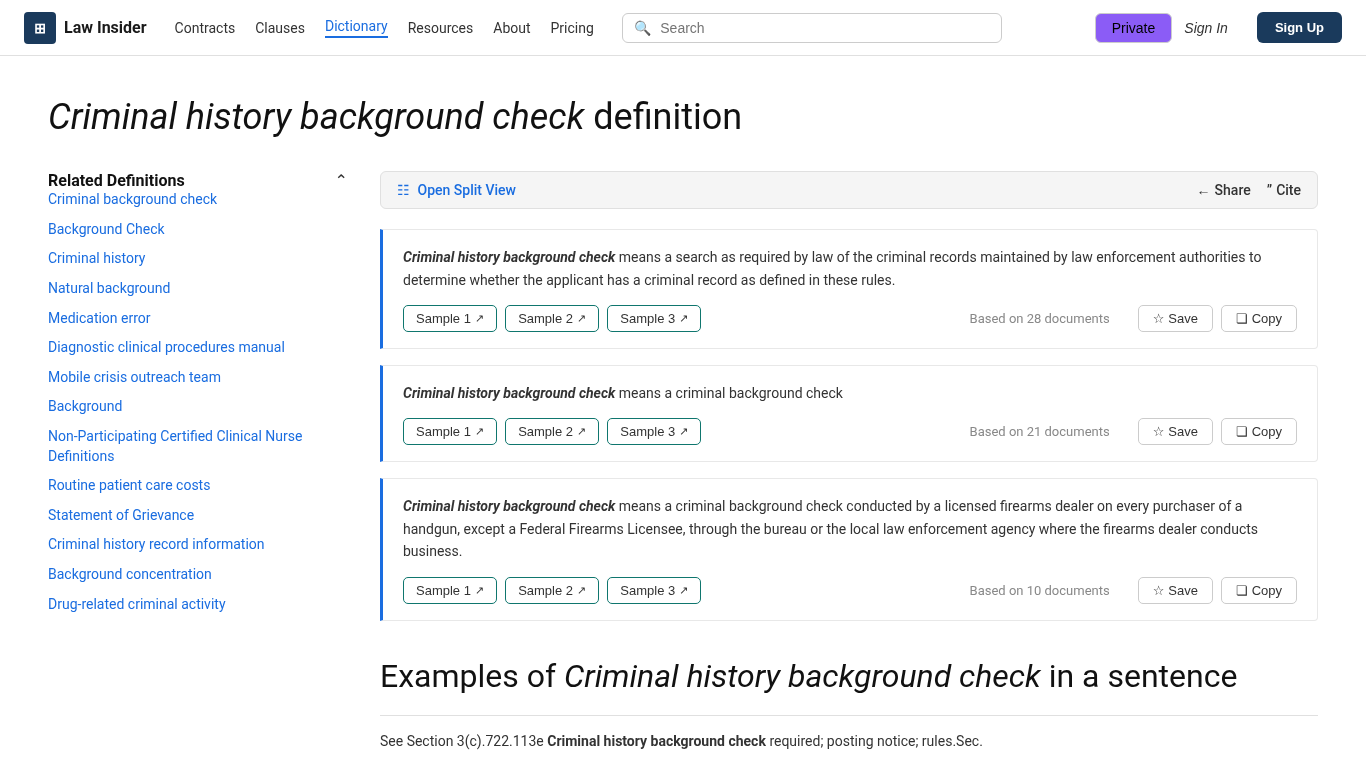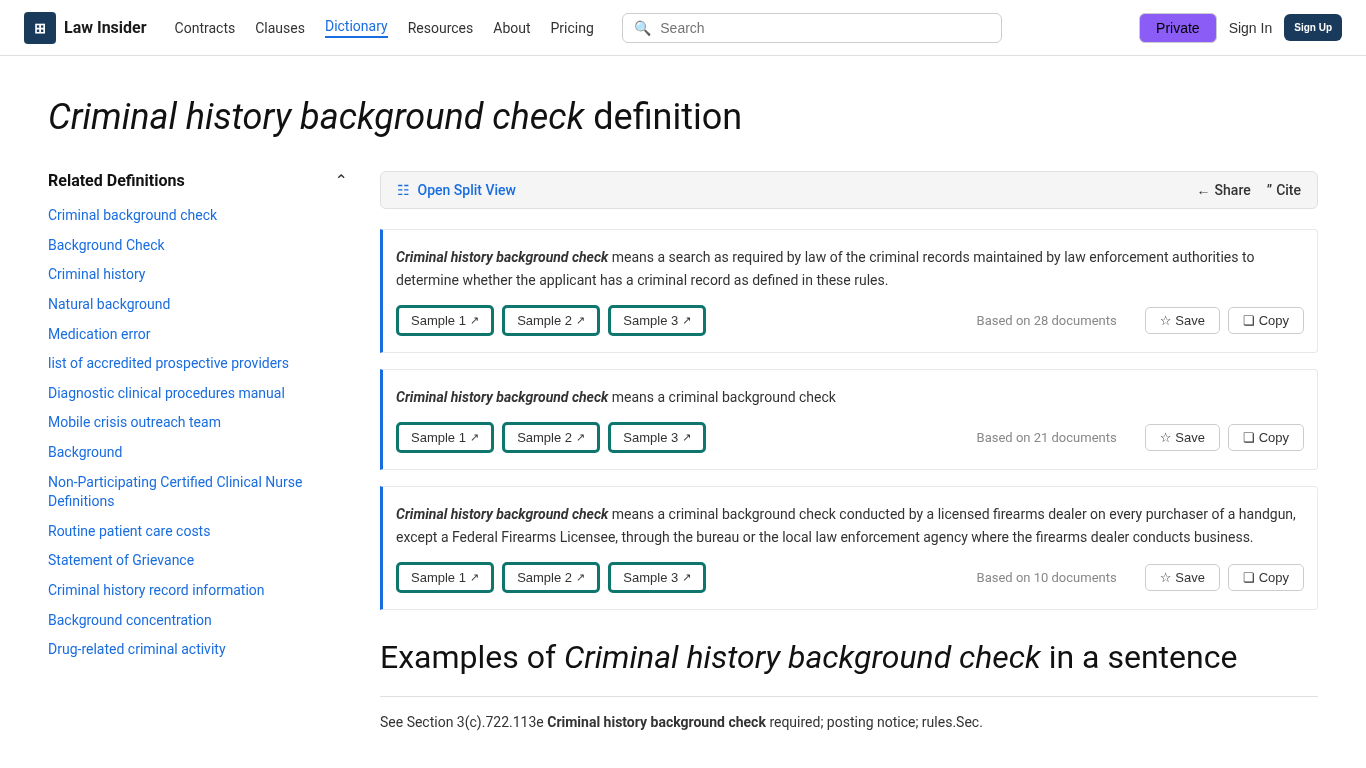--- a/index.html
+++ b/index.html
@@ -14,34 +14,34 @@
     .nav-logo { display: flex; align-items: center; gap: 8px; margin-right: 28px; text-decoration: none; color: #1a1a1a; font-weight: 700; font-size: 16px; }
     .nav-logo-icon { width: 32px; height: 32px; background: #1a3a5c; border-radius: 4px; display: flex; align-items: center; justify-content: center; color: #fff; font-size: 14px; }
     .nav-links { display: flex; align-items: center; gap: 20px; margin-right: 28px; }
     .nav-link { text-decoration: none; color: #333; font-size: 14px; }
     .nav-link.active { color: #1a6de0; border-bottom: 2px solid #1a6de0; padding-bottom: 2px; }
     .nav-search { flex: 1; max-width: 380px; display: flex; align-items: center; border: 1px solid #ccc; border-radius: 6px; padding: 6px 12px; gap: 8px; }
     .nav-search input { border: none; outline: none; font-size: 14px; width: 100%; }
     .nav-search-icon { color: #888; font-size: 14px; }
     .nav-actions { display: flex; align-items: center; gap: 12px; margin-left: auto; }
     .btn-private { border: 1px solid #ccc; background: #8b5cf6; padding: 6px 16px; border-radius: 6px; cursor: pointer; font-size: 14px; }
-    .btn-signin { background: none; border: none; cursor: pointer; font-size: 14px; color: #333; }
-    .btn-signup { background: #1a3a5c; color: #fff; border: none; padding: 8px 10px; border-radius: 6px; cursor: pointer; font-size: 10px; font-weight: 600; }
+    .btn-signin { background: none; border: none; cursor: pointer; font-size: 14px; color: #333; font-style: italic; }
+    .btn-signup { background: #1a3a5c; color: #fff; border: none; padding: 8px 18px; border-radius: 6px; cursor: pointer; font-size: 13px; font-weight: 600; margin-left: 17px; }
 
     
     .page { display: flex; flex-direction: column; padding: 40px 48px; }
     .page-title { font-size: 36px; font-weight: 400; margin-bottom: 32px; color: #111; line-height: 1.2; }
     .page-title em { font-style: italic; font-weight: 400; }
 
     
     .main-layout { display: flex; gap: 32px; }
 
     
     .sidebar { width: 300px; flex-shrink: 0; }
-    .sidebar-header { display: flex; align-items: flex-end; justify-content: space-between; margin-bottom: 16px; }
+    .sidebar-header { display: flex; align-items: flex-end; justify-content: space-between; }
     .sidebar-title { font-size: 16px; font-weight: 700; color: #111; }
     .sidebar-toggle { background: none; border: none; cursor: pointer; color: #333; font-size: 16px; }
     .sidebar-list { list-style: none; }
     .sidebar-list li { margin-bottom: 10px; }
     .sidebar-list a { text-decoration: none; color: #1a6de0; font-size: 14px; line-height: 1.4; }
 
     
     .content { flex: 1; }
 
     
@@ -49,42 +49,42 @@
       display: flex; align-items: center; justify-content: space-between;
       background: #f5f5f5; border: 1px solid #e0e0e0; border-radius: 6px;
       padding: 10px 16px; margin-bottom: 20px;
     }
     .split-view-left { display: flex; align-items: center; gap: 8px; color: #1a6de0; cursor: pointer; font-size: 14px; font-weight: 500; }
     .split-view-right { display: flex; align-items: center; gap: 16px; }
     .split-action { display: flex; align-items: center; gap: 4px; color: #333; cursor: pointer; font-size: 14px; font-weight: 500; }
 
     
     .definition-card {
-      border-left: 3px solid #1a6de0; padding: 16px 13px;
+      border-left: 3px solid #1a6de0; padding: 16px 20px;
       margin-bottom: 16px; background: #fff;
       border-top: 1px solid #e8e8e8; border-right: 1px solid #e8e8e8; border-bottom: 1px solid #e8e8e8;
       border-radius: 0 4px 4px 0;
     }
     .definition-text { font-size: 14px; line-height: 1.6; color: #333; margin-bottom: 14px; }
     .definition-text strong { font-weight: 700; font-style: italic; }
     .card-actions { display: flex; align-items: center; gap: 8px; flex-wrap: wrap; }
     .sample-btn {
       display: flex; align-items: center; gap: 4px;
-      border: 3px solid #0f766e; background: #fff; padding: 5px 12px;
+      border: 1px solid #0f766e; background: #fff; padding: 5px 12px;
       border-radius: 5px; cursor: pointer; font-size: 13px; color: #333;
     }
     .doc-count { margin-left: auto; color: #888; font-size: 13px; margin-right: 20px; }
     .action-btn {
       display: flex; align-items: center; gap: 4px;
       border: 1px solid #ccc; background: #fff; padding: 5px 14px;
       border-radius: 5px; cursor: pointer; font-size: 13px; color: #333;
     }
 
     
-    .examples-section { margin-top: 28px; }
+    .examples-section { margin-top: 36px; }
     .examples-title { font-size: 32px; font-weight: 400; color: #111; margin-bottom: 20px; }
     .examples-title em { font-style: italic; }
     .example-text { font-size: 14px; color: #333; line-height: 1.6; border-top: 1px solid #e0e0e0; padding-top: 14px; }
     .example-text strong { font-weight: 700; }
   </style>
 </head>
 <body>
 
 <nav>
   <a class="nav-logo" href="#">
@@ -121,21 +121,20 @@
       <div class="sidebar-header">
         <span class="sidebar-title">Related Definitions</span>
         <button class="sidebar-toggle">⌃</button>
       </div>
       <ul class="sidebar-list" id="sidebar-list-container">
           <li><a href="#">Criminal background check</a></li>
           <li><a href="#">Background Check</a></li>
           <li><a href="#">Criminal history</a></li>
           <li><a href="#">Natural background</a></li>
           <li><a href="#">Medication error</a></li>
-          <li><a href="#">list of accredited prospective providers</a></li>
           <li><a href="#">Diagnostic clinical procedures manual</a></li>
           <li><a href="#">Mobile crisis outreach team</a></li>
           <li><a href="#">Background</a></li>
           <li><a href="#">Non-Participating Certified Clinical Nurse Definitions</a></li>
           <li><a href="#">Routine patient care costs</a></li>
           <li><a href="#">Statement of Grievance</a></li>
           <li><a href="#">Criminal history record information</a></li>
           <li><a href="#">Background concentration</a></li>
           <li><a href="#">Drug-related criminal activity</a></li>
         </ul>

